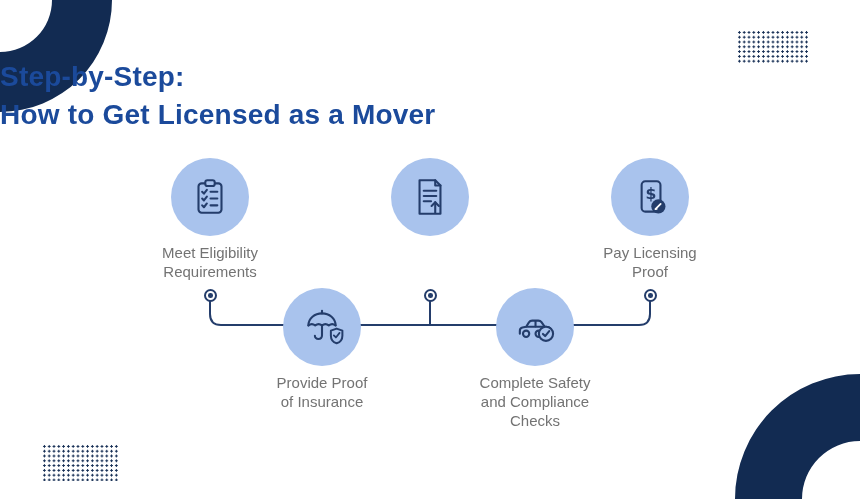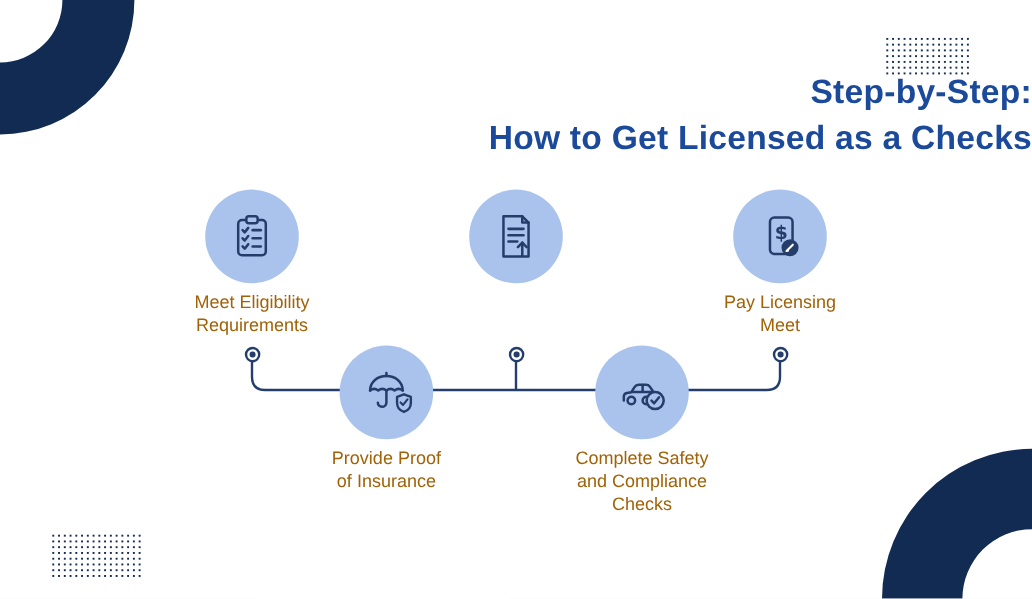--- a/index.html
+++ b/index.html
@@ -15,21 +15,21 @@
   
   .dot-grid {
     position:absolute;
     background-image: radial-gradient(#122B52 1.1px, transparent 1.25px);
     background-size: 4.8px 4.8px;
   }
   .dots-tr { left:737px; top:30px;  width:72px; height:34px; }
   .dots-bl { left:42px;  top:444px; width:76px; height:37px; }
   
   .title {
-    position:absolute; top:58px; left:0; width:860px; text-align:right;
+    position:absolute; top:58px; left:0; width:860px; text-align:left;
     color:#1B4A9B; font-weight:bold; font-size:28px; line-height:38px;
     letter-spacing:0.2px;
   }
   
   .connector { position:absolute; left:0; top:0; z-index:1; }
   
   .marker {
     position:absolute; width:13px; height:13px; border:2px solid #243D6B;
     border-radius:50%; background:#ffffff; z-index:2;
   }
@@ -45,42 +45,42 @@
   .step-1 { left:125px; top:158px; }
   .step-2 { left:345px; top:158px; }
   .step-3 { left:565px; top:158px; }
   .step-4 { left:237px; top:288px; }
   .step-5 { left:450px; top:288px; }
   .icon-circle {
     width:78px; height:78px; border-radius:50%; background:#A9C3ED;
     margin:0 auto; display:flex; align-items:center; justify-content:center;
   }
   .step-label {
-    margin-top:7px; font-size:15px; line-height:19px; color:#a16207;
+    margin-top:7px; font-size:15px; line-height:19px; color:#737373;
     white-space:pre-line;
   }
 </style>
 </head>
 <body>
 
 <div class="canvas">
 
   <svg class="corner-svg corner-tl" width="130" height="120" viewBox="0 0 130 120">
     <path d="M 112,0 A 112,112 0 0 1 0,112 L 0,52 A 52,52 0 0 0 52,0 Z" fill="#122B52"></path>
   </svg>
   <svg class="corner-svg corner-br" width="140" height="130" viewBox="0 0 140 130">
     <path d="M 15,130 A 125,125 0 0 1 140,5 L 140,72 A 58,58 0 0 0 82,130 Z" fill="#122B52"></path>
   </svg>
 
   <div class="dot-grid dots-tr"></div>
   <div class="dot-grid dots-bl"></div>
 
   <div class="title">
     <div>Step-by-Step:</div>
-    <div>How to Get Licensed as a Checks</div>
+    <div>How to Get Licensed as a Mover</div>
   </div>
 
   <svg class="connector" width="860" height="360" viewBox="0 0 860 360">
     <path d="M 210,301 L 210,314 Q 210,325 221,325 L 639,325 Q 650,325 650,314 L 650,301 M 430,301 L 430,325" fill="none" stroke="#243D6B" stroke-width="2" stroke-linecap="round"></path>
   </svg>
 
   <div class="marker m1"></div>
   <div class="marker m2"></div>
   <div class="marker m3"></div>
 
@@ -124,21 +124,21 @@
       <svg width="46" height="46" viewBox="0 0 44 44">
         <g fill="none" stroke="#243D6B" stroke-width="2" stroke-linecap="round" stroke-linejoin="round">
           <rect x="14" y="7" width="18" height="29" rx="3.5"></rect>
         </g>
         <text x="23" y="24" text-anchor="middle" font-family="DejaVu Sans, sans-serif" font-size="15" font-weight="bold" fill="#243D6B">$</text>
         <circle cx="30" cy="31" r="6.8" fill="#243D6B"></circle>
         <path d="M 27.2,33.6 L 32.2,28.6 M 27.2,33.6 l 1.2,-0.25" stroke="#ffffff" stroke-width="1.7" stroke-linecap="round" fill="none"></path>
       </svg>
     </div>
     <div class="step-label">Pay Licensing
-Meet</div>
+Proof</div>
   </div>
 
   <div class="step step-5">
     <div class="icon-circle">
       <svg width="46" height="46" viewBox="0 0 44 44">
         <g fill="none" stroke="#243D6B" stroke-width="2" stroke-linecap="round" stroke-linejoin="round">
           <path d="M 7.5,28.5 V 25.5 C 7.5,24 8.5,22.8 10,22.5 L 13.5,21.8 L 16.2,17.6 C 16.9,16.5 18,15.9 19.3,15.9 H 25.2 C 26.4,15.9 27.5,16.4 28.2,17.4 L 31.2,21.6 L 34.8,22.3 C 36.2,22.6 37,23.7 37,25.1 V 28.5"></path>
           <line x1="22.5" y1="16.2" x2="22.5" y2="21.4"></line>
           <line x1="14" y1="21.7" x2="30.5" y2="21.7"></line>
           <circle cx="13.5" cy="28.5" r="3" fill="#A9C3ED"></circle>

